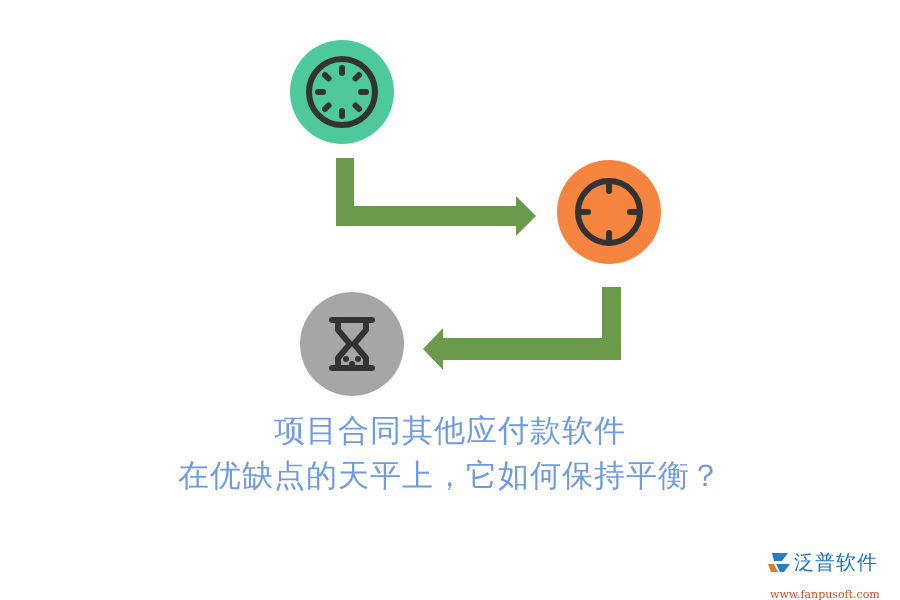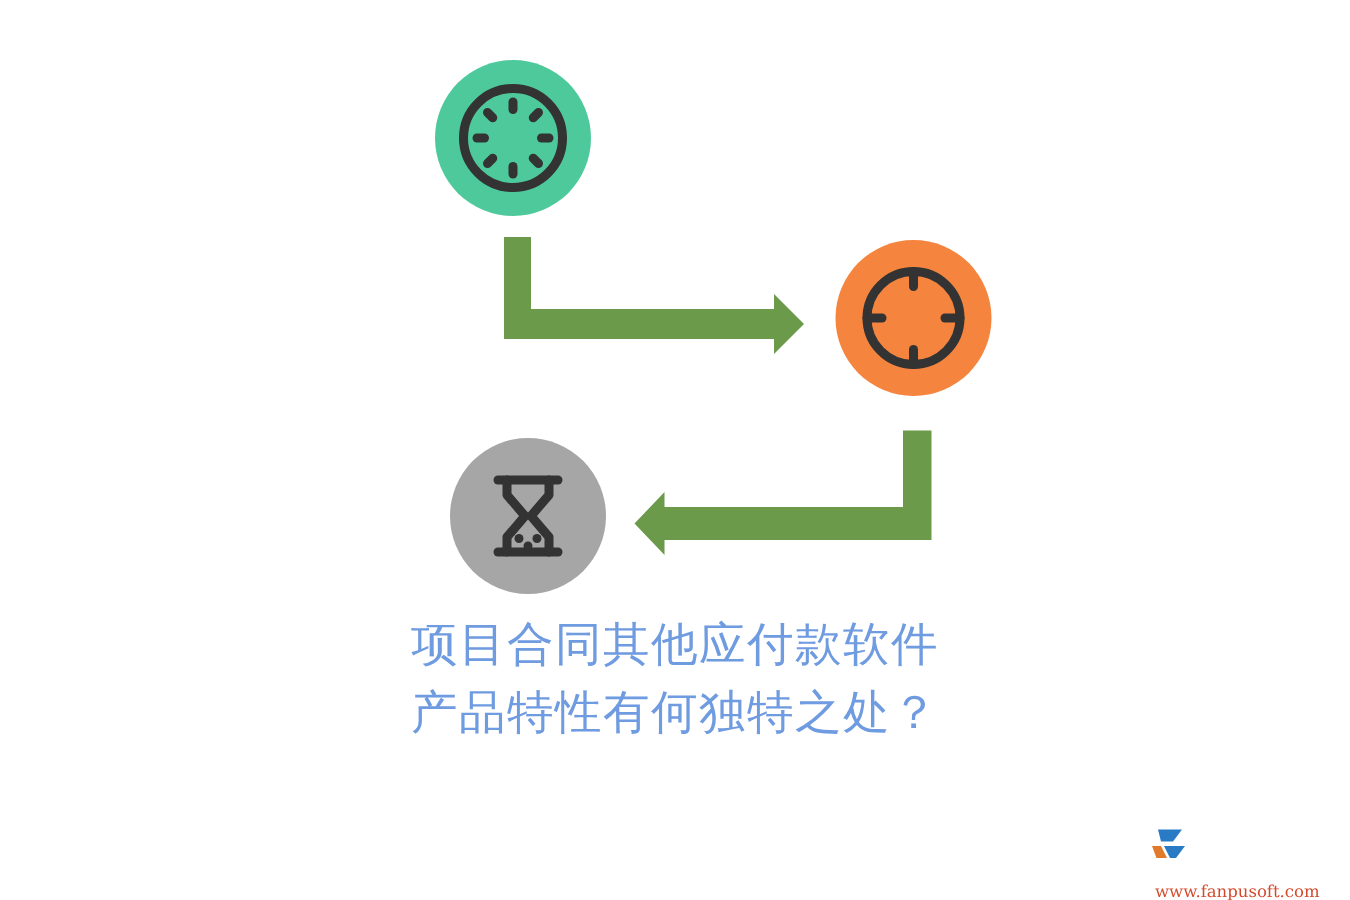--- a/index.html
+++ b/index.html
@@ -78,23 +78,24 @@
     <g fill="#333">
       <circle cx="34" cy="55" r="3"></circle>
       <circle cx="46" cy="55" r="3"></circle>
       <circle cx="40" cy="60" r="3"></circle>
     </g>
   </svg>
 </div>
 
 <div class="title-block">
   <div>项目合同其他应付款软件</div>
-  <div>产品特性有何独特之处？</div>
+  <div>在优缺点的天平上，它如何保持平衡？</div>
 </div>
 
 <div class="brand">
   <svg class="abs" style="left:2px; top:2px;" width="26" height="22" viewBox="0 0 26 22">
     <path d="M6 1 H22 L16 9 H8 Z" fill="#2a7bc6"></path>
     <path d="M2 12 L8 12 L12 20 H5 Z" fill="#e27a2c"></path>
     <path d="M10 12 H24 L18 20 H14 Z" fill="#2a7bc6"></path>
   </svg>
+  <span class="brand-name">泛普软件</span>
   <span class="brand-url">www.fanpusoft.com</span>
 </div>
 
 </body></html>

